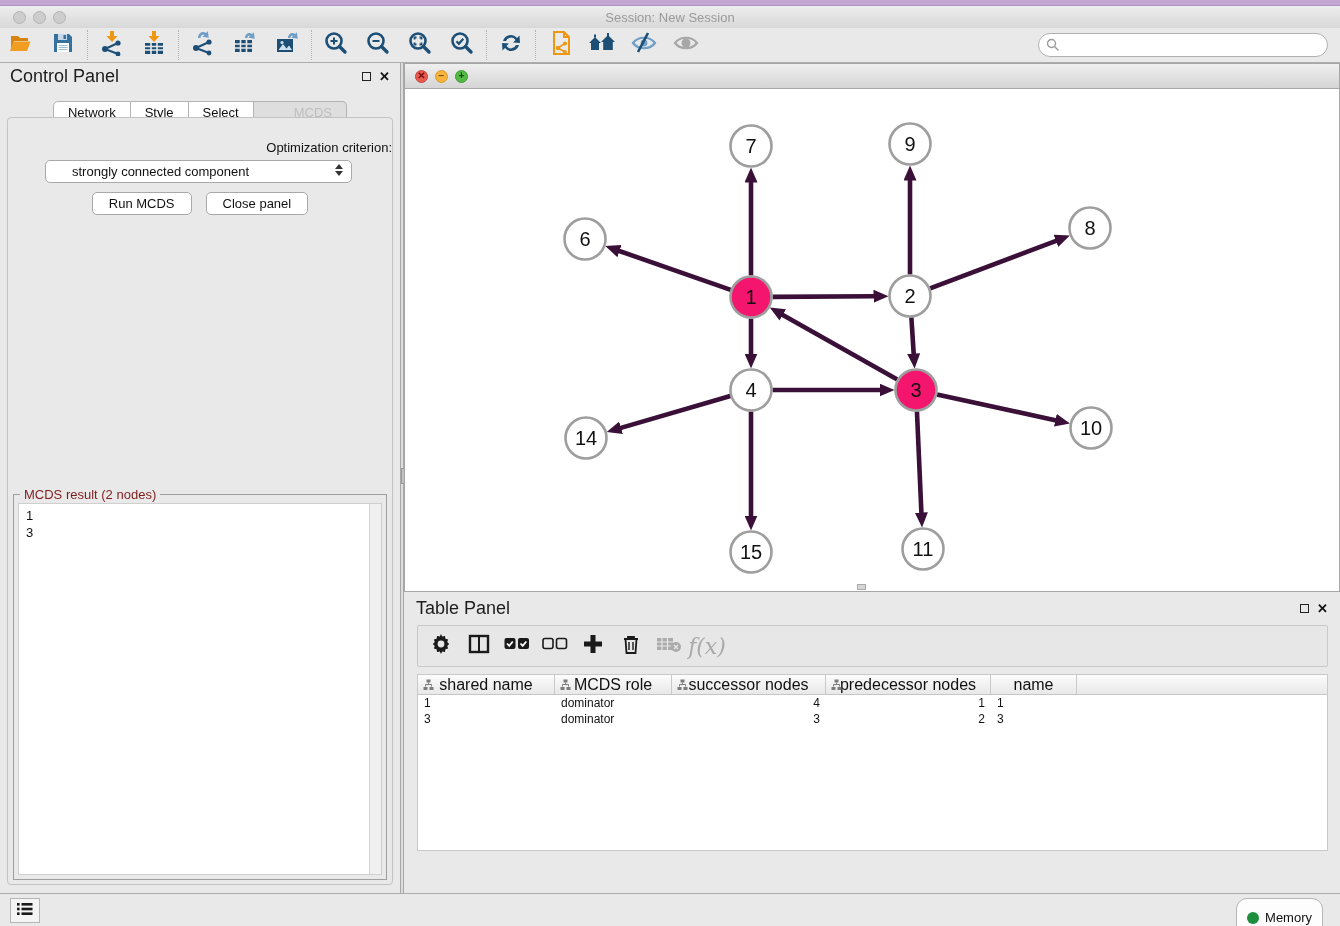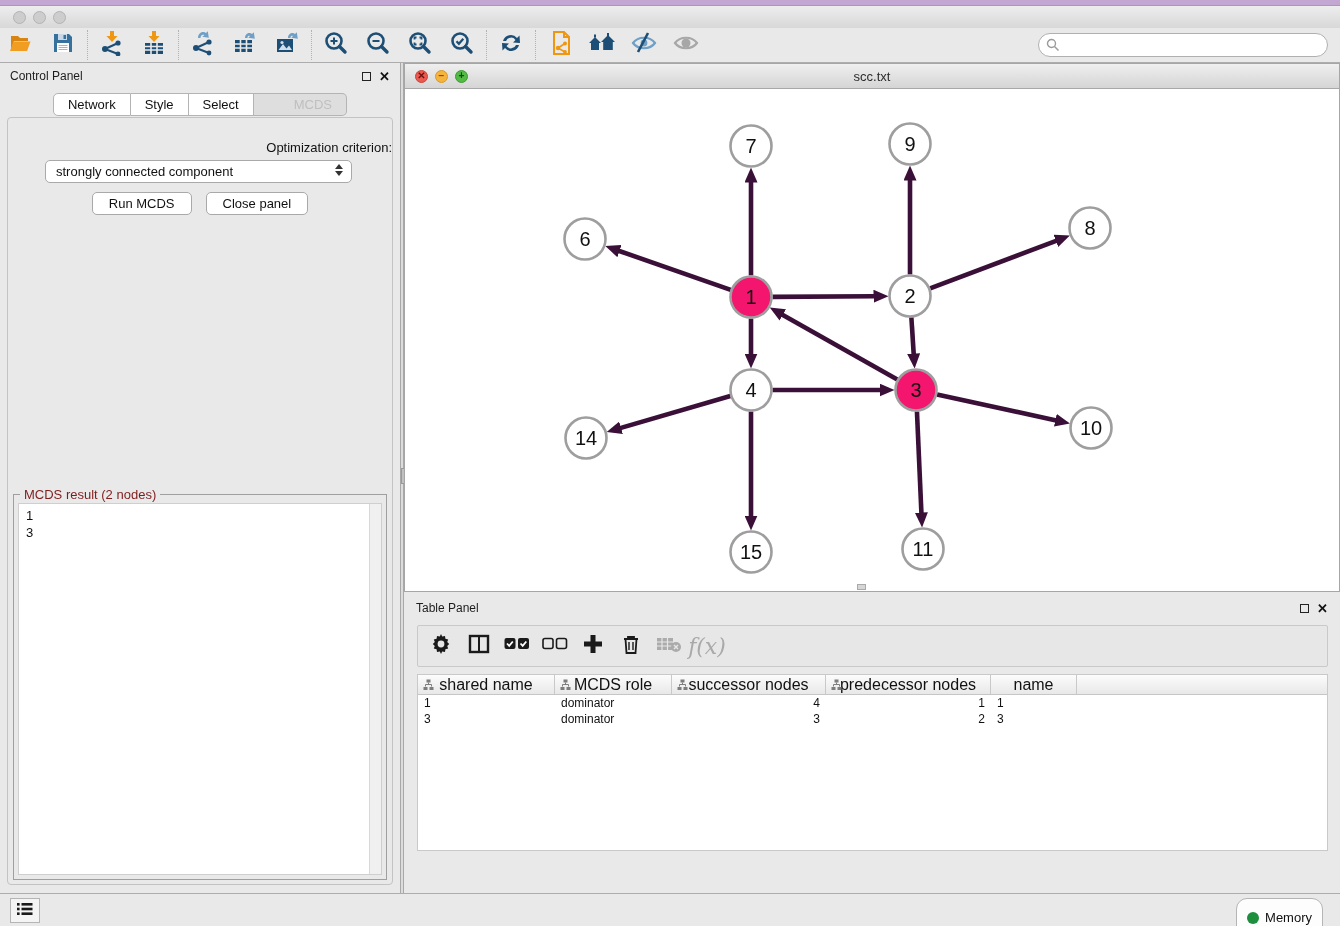--- a/index.html
+++ b/index.html
@@ -20,35 +20,35 @@
   .tbtn { width:42px; height:32px; display:flex; align-items:center; justify-content:center; cursor:default; }
   .tsep { width:0; height:30px; border-left:1px dotted #b2b2b2; margin:0 3px; }
   .search-wrap { position:absolute; right:12px; top:5px; width:290px; height:24px; }
   .search-wrap input { width:100%; height:100%; border:1px solid #b0b0b0; border-radius:12px; background:#fff;
       padding-left:26px; font-size:13px; outline:none; font-family:"Liberation Sans", sans-serif; }
   .search-icon { position:absolute; left:8px; top:5px; }
 
   
   .left-panel { position:absolute; left:0; top:63px; width:400px; height:830px; background:#e9e9e9; }
   .panel-header { height:26px; display:flex; align-items:center; padding:0 10px; }
-  .panel-title { font-size:12px; color:#1d1d1d; }
+  .panel-title { font-size:18px; color:#1d1d1d; }
   .panel-header-icons { margin-left:auto; display:flex; align-items:center; gap:8px; }
   .float-box { width:9px; height:9px; border:1.5px solid #222; }
   .close-x { font-size:13px; font-weight:bold; color:#111; line-height:1; }
-  .seg-tabs { display:flex; justify-content:center; margin-top:4px; }
+  .seg-tabs { display:flex; justify-content:center; margin-top:12px; }
   .seg { font-size:13px; padding:3px 14px; background:#fff; border:1px solid #b4b4b4; border-left:none; color:#111; }
   .seg:first-child { border-left:1px solid #b4b4b4; border-radius:5px 0 0 5px; }
   .seg:last-child { border-radius:0 5px 5px 0;padding-left:40px; }
   .seg.active { background:#dedede; color:#bfbfbf; }
   .panel-body { position:absolute; left:7px; right:7px; top:54px; bottom:8px;
       background:#e9e9e9; border:1px solid #c3c3c3; border-radius:4px; }
   .opt-label { text-align:right; font-size:13px; color:#111; margin-top:22px; }
   .criterion { position:absolute; left:37px; right:40px; top:42px; height:23px; background:#fff;
       border:1px solid #a9a9a9; border-radius:5px; font-size:13px; color:#111;
-      display:flex; align-items:center; padding-left:10px; }
+      display:flex; align-items:center; padding-left:26px; }
   .spinner { position:absolute; right:8px; top:3px; display:flex; flex-direction:column; gap:2px; }
   .spinner i { width:0; height:0; border-left:4px solid transparent; border-right:4px solid transparent; display:block; }
   .spin-up { border-bottom:5px solid #333; }
   .spin-down { border-top:5px solid #333; }
   .btn-row { position:absolute; top:74px; left:0; right:0; display:flex; justify-content:center; gap:14px; }
   .pbtn { background:#fff; border:1px solid #a9a9a9; border-radius:5px; font-size:13px; color:#111;
       padding:3px 16px; font-family:"Liberation Sans", sans-serif; }
   .result-box { position:absolute; left:5px; right:5px; top:376px; bottom:4px;
       border:1px solid #9f9f9f; background:#e9e9e9; }
   .result-legend { position:absolute; top:-8px; left:6px; background:#e9e9e9; padding:0 4px; font-size:13px; color:#7f1d1d; }
@@ -103,20 +103,21 @@
 </head>
 <body>
 
 <div id="app">
 
   <div class="top-strip"></div>
   <div class="titlebar">
     <span class="traffic-gray"></span>
     <span class="traffic-gray"></span>
     <span class="traffic-gray"></span>
+    <span class="win-title">Session: New Session</span>
   </div>
 
   <div class="main-toolbar">
     <span class="tbtn">
       <span>
         <svg width="26" height="26" viewBox="0 0 26 26">
             <path d="M2 6h8l2 2h8v3H6l-3 9V6z" fill="#d88410"></path>
             <path d="M5.5 11.5h17l-3.4 9.5H2z" fill="#f09d22"></path>
           </svg>
       </span>
@@ -320,21 +321,20 @@
 
   <div class="v-splitter">
     <span class="v-handle"></span>
   </div>
 
   <div class="network-window">
     <div class="net-titlebar">
       <span class="tl tl-red">✕</span>
       <span class="tl tl-yellow">−</span>
       <span class="tl tl-green">+</span>
-      <span class="net-title">scc.txt</span>
     </div>
     <div class="net-canvas">
       <svg id="graph-svg" width="934" height="502">
           <defs>
             <marker id="arrow" viewBox="0 0 15 13" markerWidth="15" markerHeight="13" refX="1" refY="6.5" orient="auto" markerUnits="userSpaceOnUse">
               <path d="M0 0 L15 6.5 L0 13 Z" fill="#3a1038"></path>
             </marker>
           </defs>
           <line x1="346" y1="186.5" x2="346" y2="92.5" stroke="#3a1038" stroke-width="4.6" marker-end="url(#arrow)"></line>
           <line x1="325.70323584441155" y1="200.90835951190283" x2="213.51326174527398" y2="161.70945289895116" stroke="#3a1038" stroke-width="4.6" marker-end="url(#arrow)"></line>

